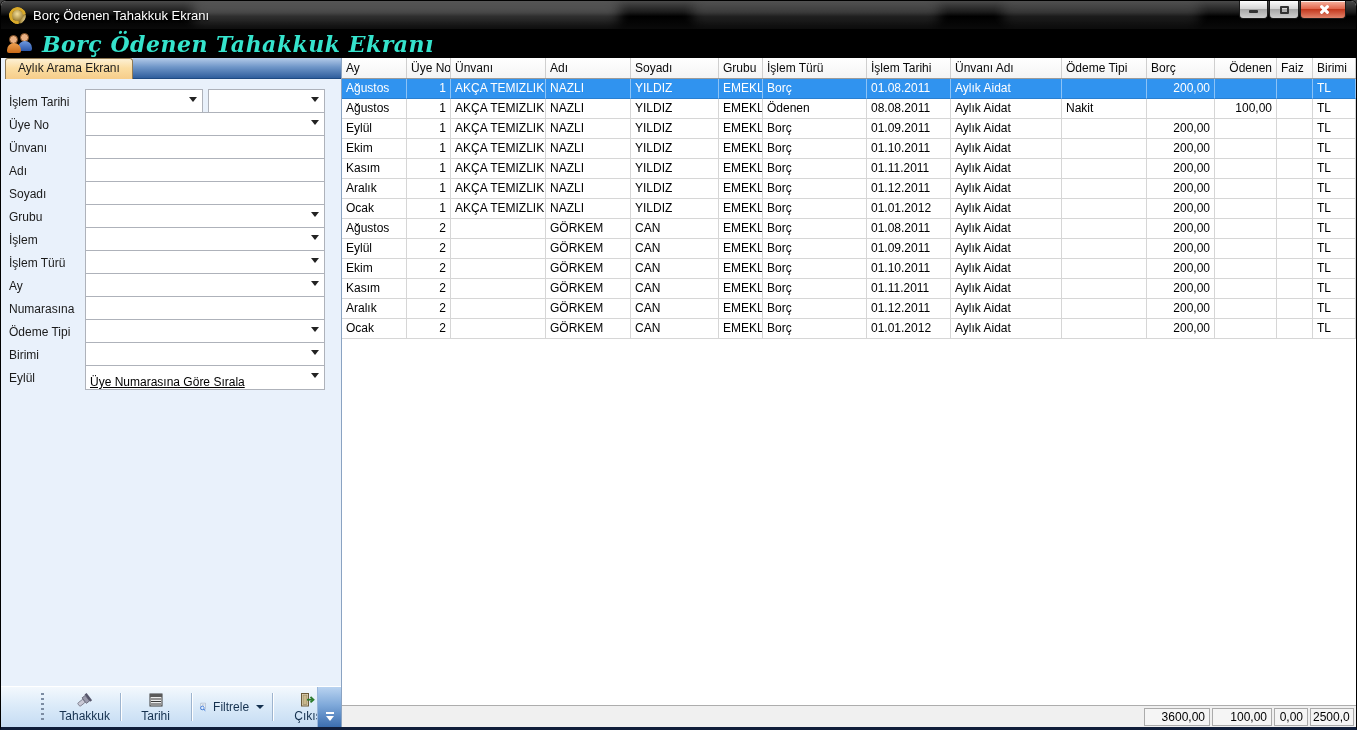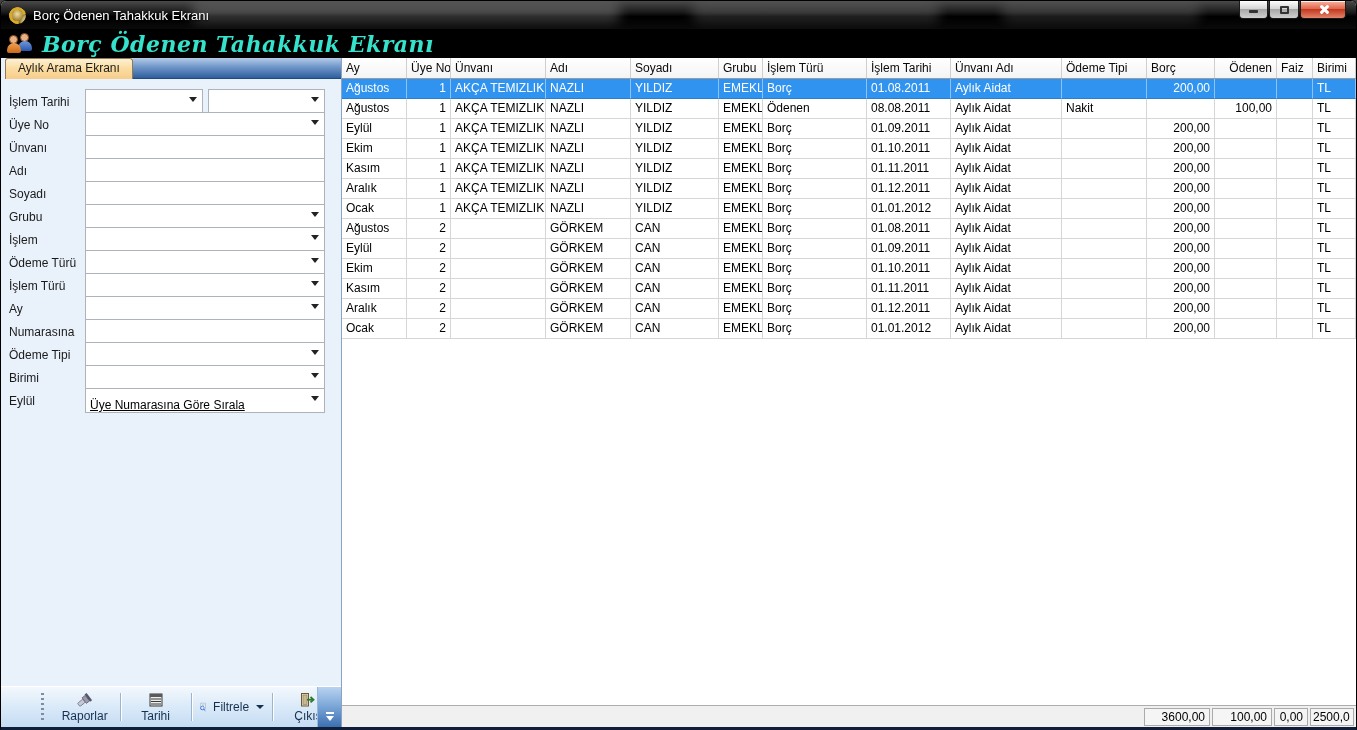--- a/index.html
+++ b/index.html
@@ -178,26 +178,20 @@
               <div class="combo"></div>
             </div>
           </div>
           <div class="form-row">
             <div class="form-label">İşlem</div>
             <div class="ctrls">
               <div class="combo"></div>
             </div>
           </div>
           <div class="form-row">
-            <div class="form-label">Ödeme Türü</div>
-            <div class="ctrls">
-              <div class="combo"></div>
-            </div>
-          </div>
-          <div class="form-row">
             <div class="form-label">İşlem Türü</div>
             <div class="ctrls">
               <div class="combo"></div>
             </div>
           </div>
           <div class="form-row">
             <div class="form-label">Ay</div>
             <div class="ctrls">
               <div class="combo"></div>
             </div>
@@ -231,21 +225,21 @@
       <div class="toolbar">
         <div class="grip"></div>
         <div class="tb-btn">
           <svg width="18" height="16" viewBox="0 0 18 16">
             <g transform="rotate(-38 9 8)">
               <rect x="1" y="6" width="7" height="4" rx="1" fill="#c9c9d6" stroke="#6a6a7a" stroke-width="0.7"></rect>
               <rect x="8" y="4.5" width="4" height="7" fill="#9a9aac" stroke="#5a5a6a" stroke-width="0.7"></rect>
               <rect x="12" y="3.5" width="2.5" height="9" fill="#55556a"></rect>
             </g>
           </svg>
-          <span>Raporlar</span>
+          <span>Tahakkuk</span>
         </div>
         <div class="tb-sep"></div>
         <div class="tb-btn">
           <svg width="16" height="16" viewBox="0 0 16 16">
             <rect x="2" y="2" width="12" height="12" fill="#ececec" stroke="#3a3a3a"></rect>
             <rect x="2" y="2" width="12" height="3" fill="#5a5a5a"></rect>
             <line x1="3" y1="7" x2="13" y2="7" stroke="#3a3a3a"></line>
             <line x1="3" y1="9.5" x2="13" y2="9.5" stroke="#3a3a3a"></line>
             <line x1="3" y1="12" x2="13" y2="12" stroke="#3a3a3a"></line>
           </svg>

